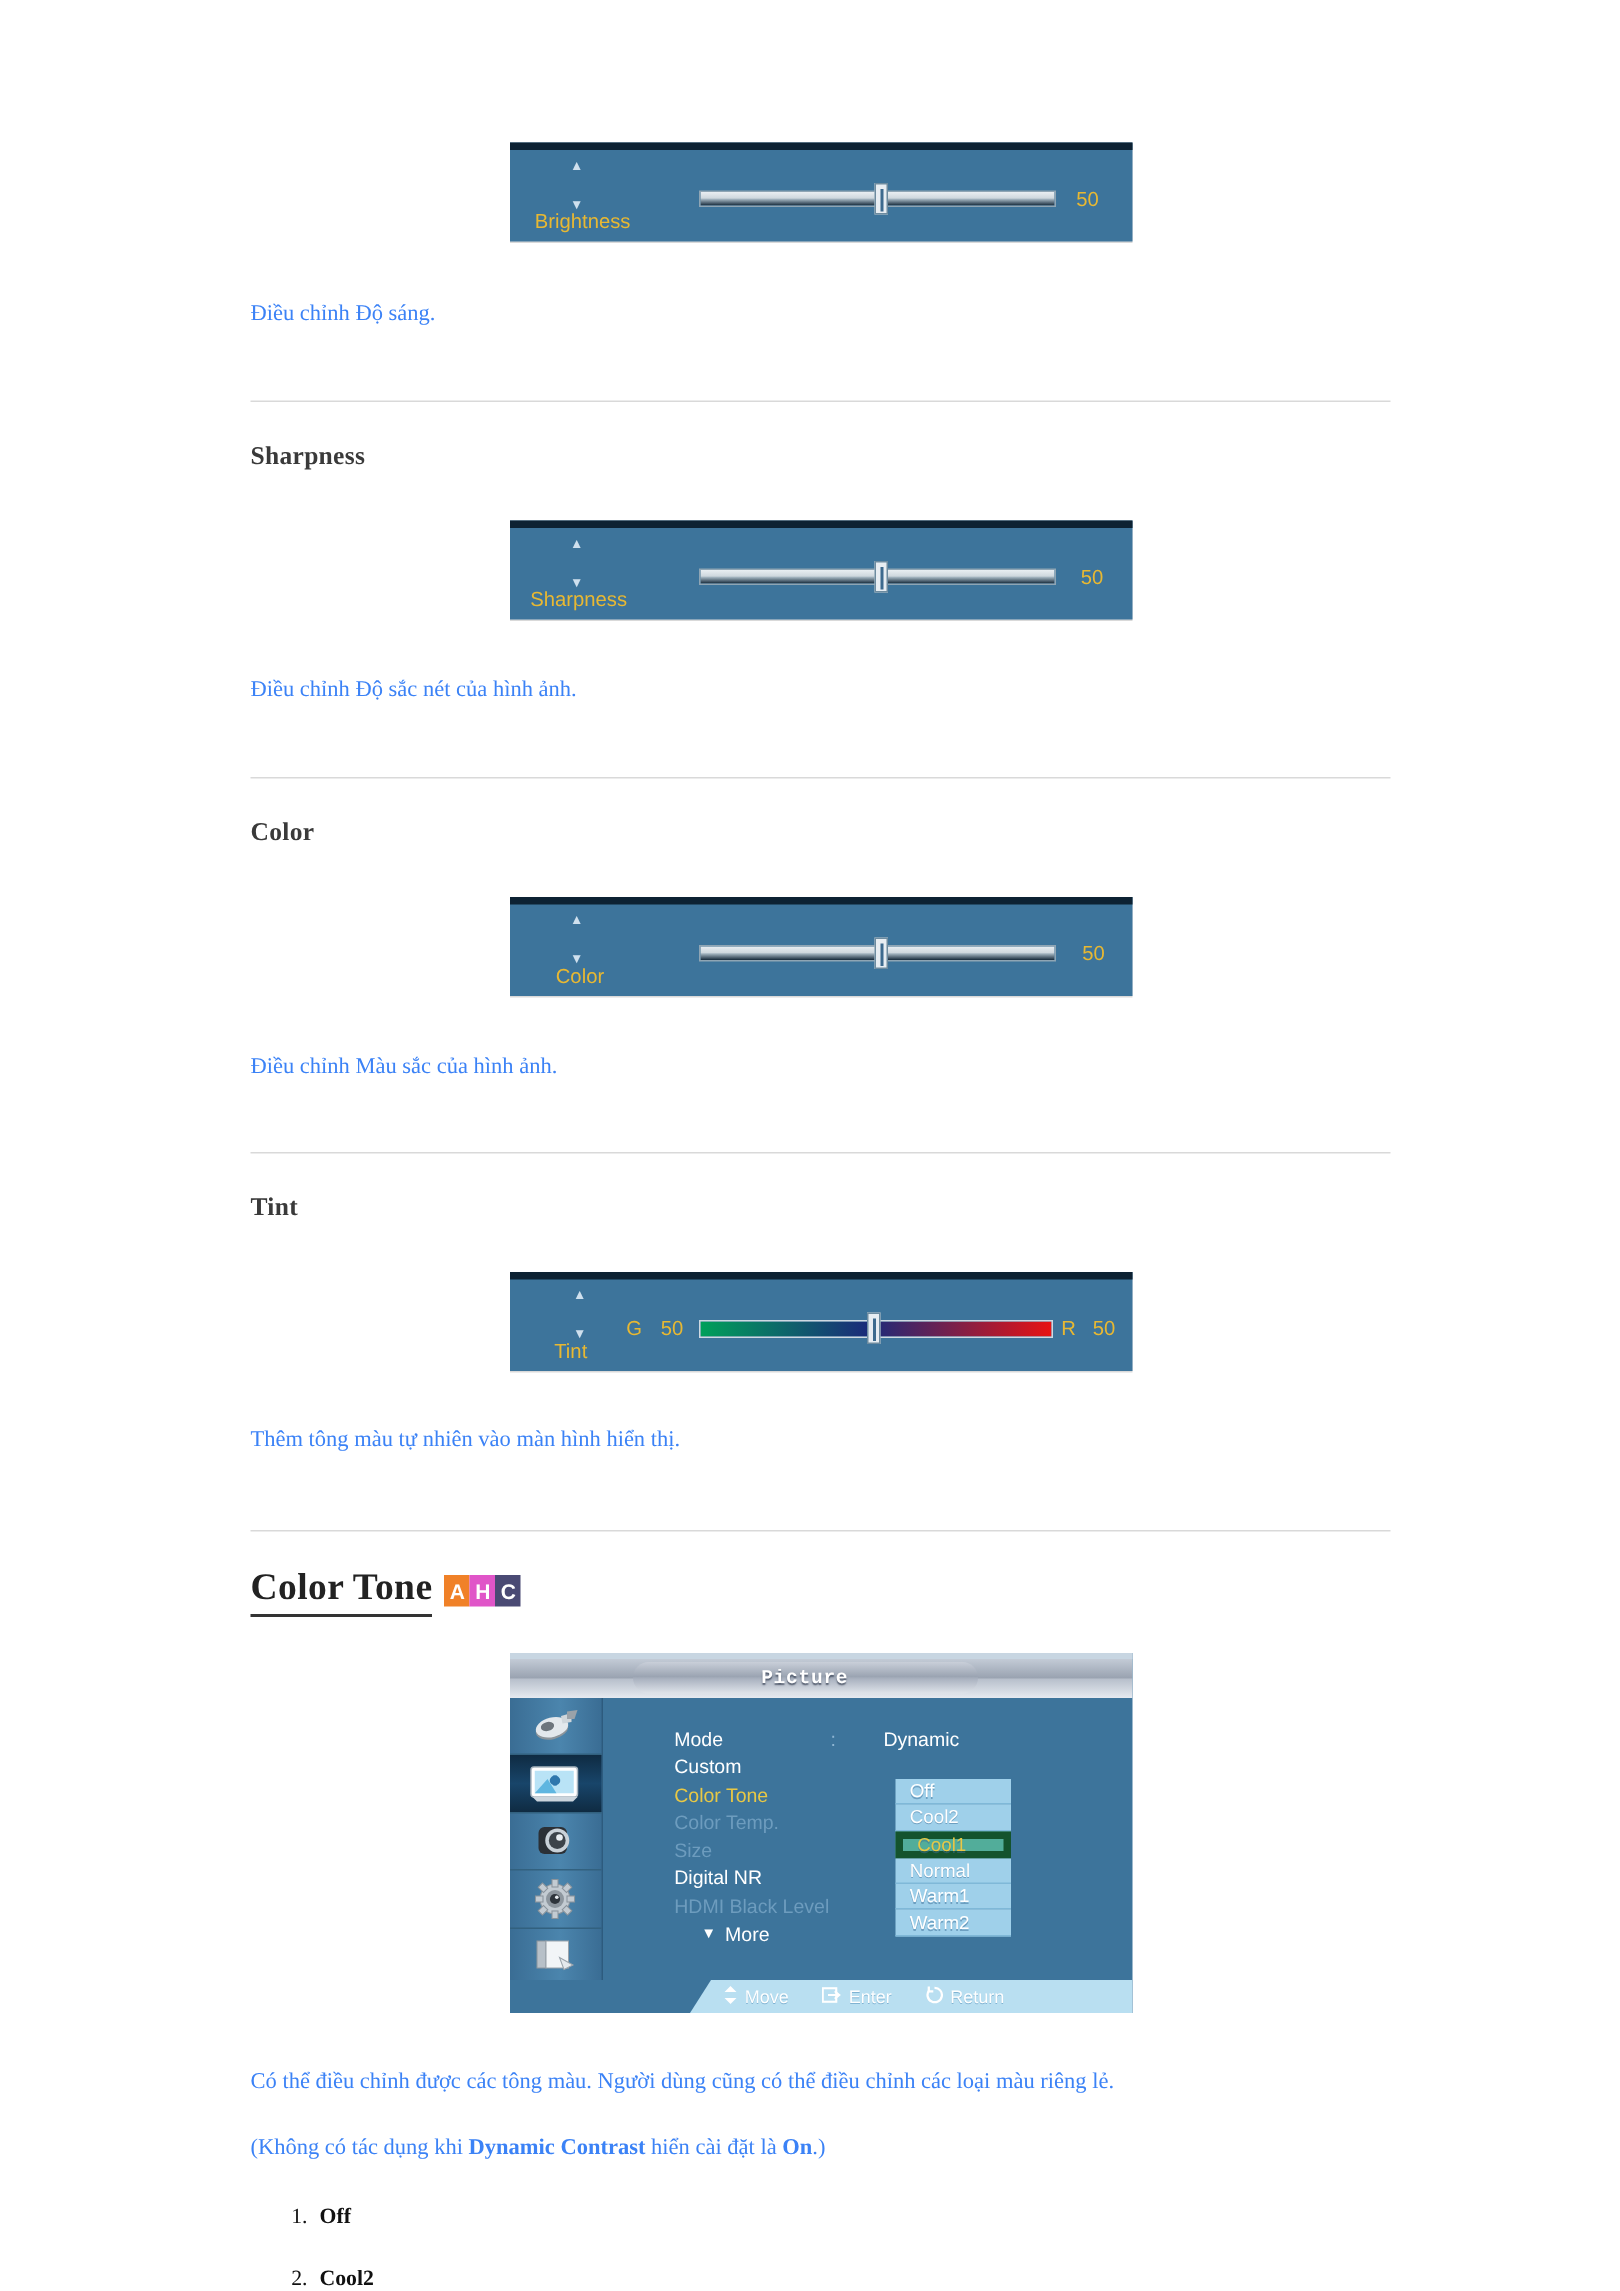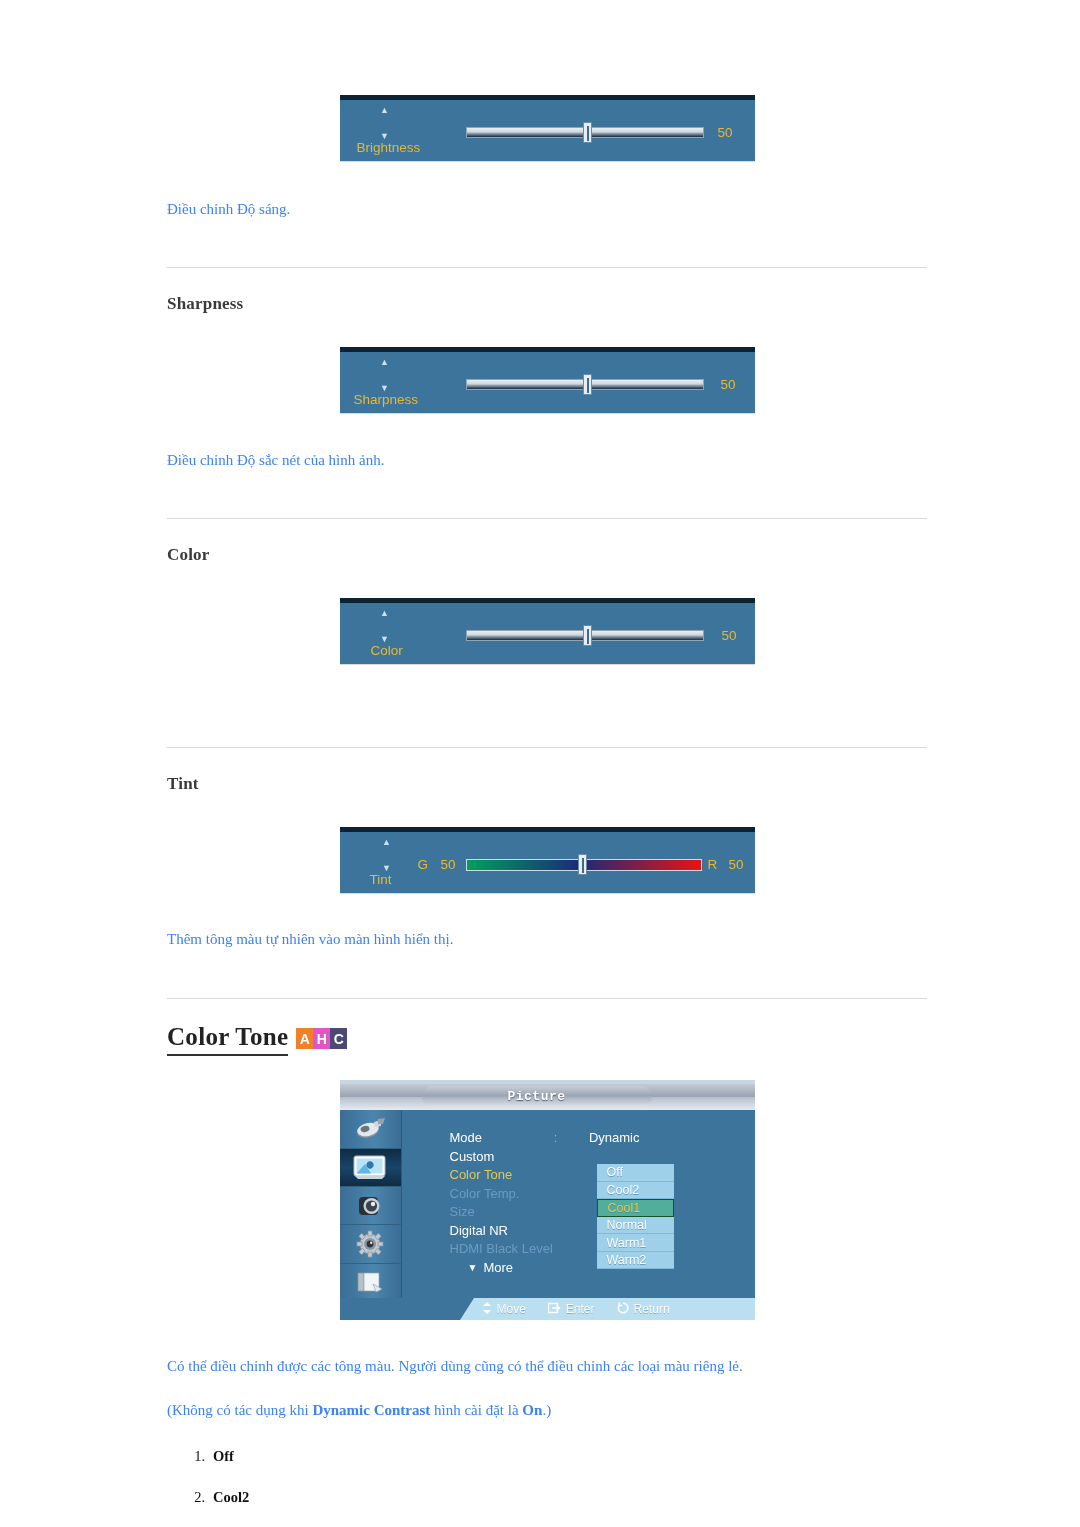--- a/index.html
+++ b/index.html
@@ -266,21 +266,21 @@
     color: #ffffff;
     font-size: 12.5px;
     display: flex; align-items: center;
     padding-left: 10px;
     border-bottom: 1px solid #7fb8d8;
     text-shadow: 0 1px 0 rgba(60,110,150,0.5);
   }
   .osd-menu .dd-item.highlight {
     background: #52ad9a;
     color: #e8c845;
-    border: 1px solid #14532d;
+    border: 5px solid #14532d;
     height: 18.3px;
   }
   .osd-menu .footerbar {
     position: absolute;
     left: 0; bottom: 0;
     width: 415px; height: 22px;
     background: #b9dff1;
     display: flex;
     align-items: center;
   }
@@ -396,20 +396,21 @@
       </div>
       <div class="label">Color</div>
       <div class="track"></div>
       <div class="knob">
           <div class="knob-inner"></div>
         </div>
       <div class="value">50</div>
     </div>
 
     <div style="height:37px"></div>
+    <p class="body-text">Điều chỉnh Màu sắc của hình ảnh.</p>
 
     <div style="height:46px"></div>
     <div class="divider"></div>
 
     <div style="height:26px"></div>
     <h3 class="section-heading">Tint</h3>
 
     <div style="height:33px"></div>
     <div class="osd-slider sl-tint">
       <div class="arrows">
@@ -589,21 +590,21 @@
             </div>
           </div>
       </div>
     </div>
 
     <div style="height:36px"></div>
     <p class="body-text">Có thể điều chỉnh được các tông màu. Người dùng cũng có thể điều chỉnh các loại màu riêng lẻ.</p>
 
     <div style="height:22px"></div>
     <p class="body-text">
-      <span>(Không có tác dụng khi </span><b>Dynamic Contrast</b><span> hình cài đặt là </span><b>On</b><span>.)</span>
+      <span>(Không có tác dụng khi </span><b>Dynamic Contrast</b><span> hiển cài đặt là </span><b>On</b><span>.)</span>
     </p>
 
     <div style="height:26px"></div>
     <ol class="opt-list" id="color-tone-options">
         <li>Off</li>
         <li>Cool2</li>
       </ol>
 
   </div>
 </div>

